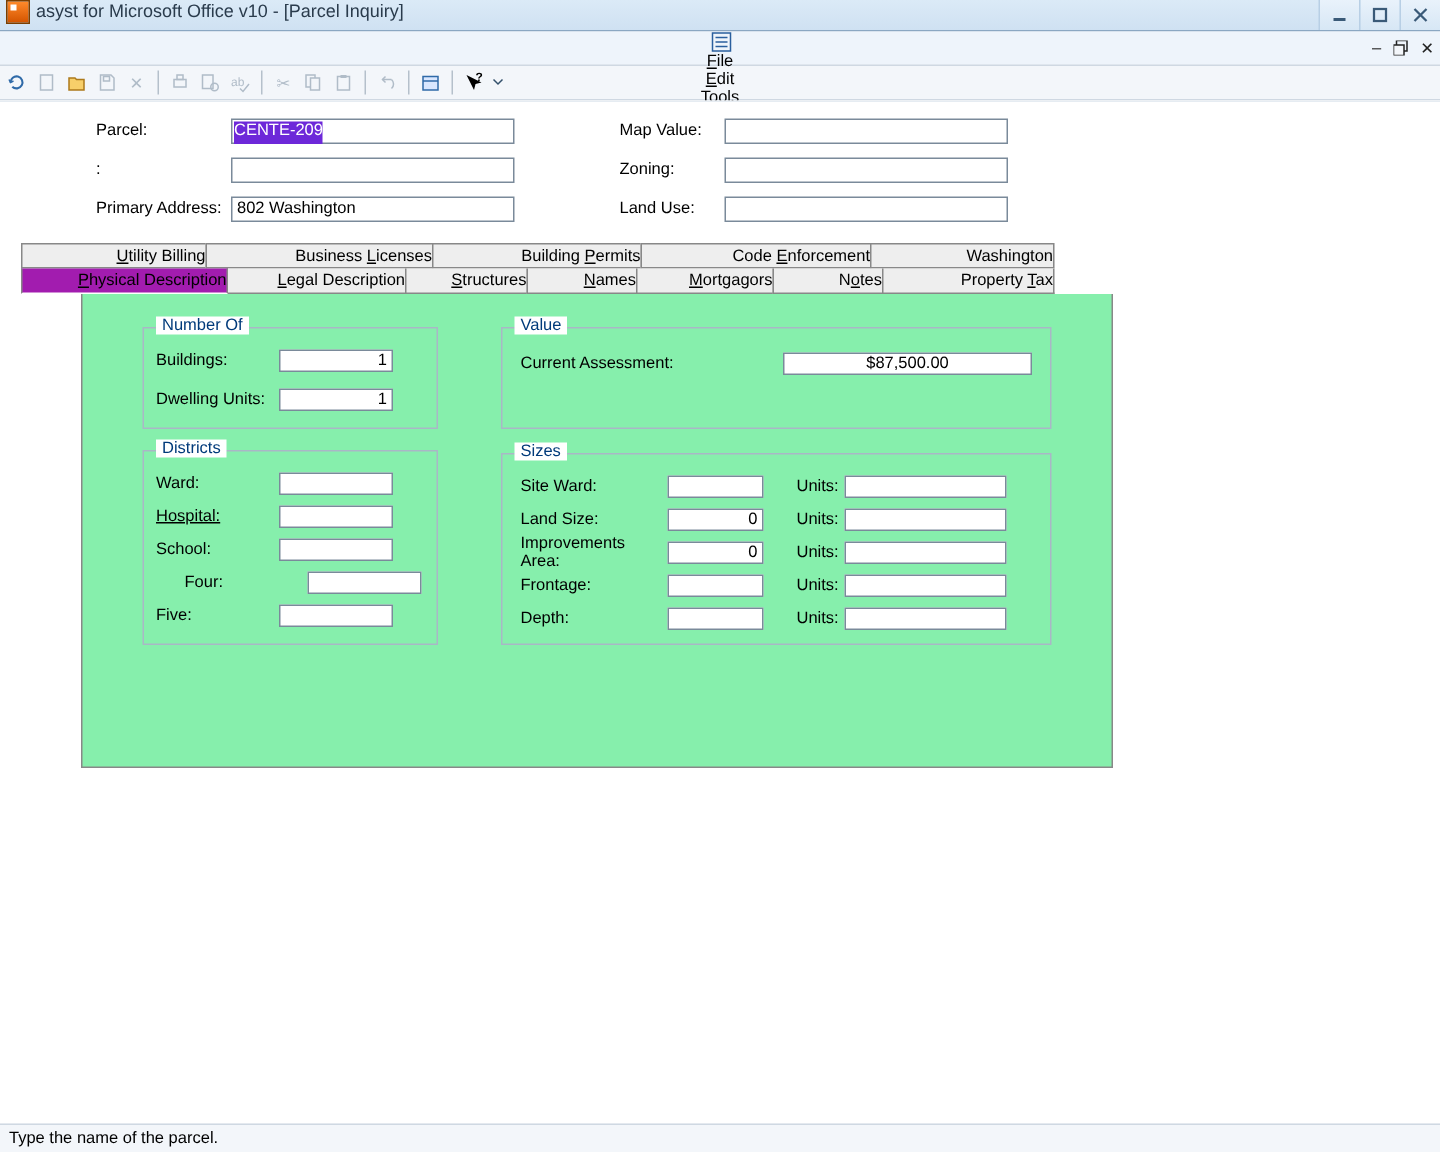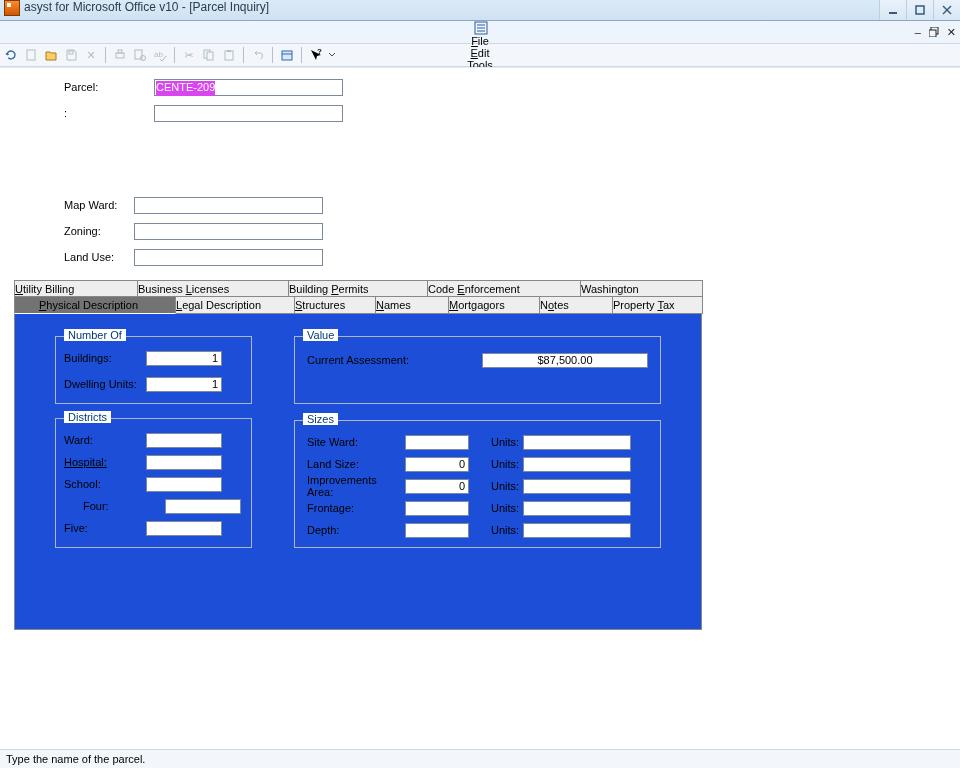--- a/index.html
+++ b/index.html
@@ -131,21 +131,20 @@
     position: relative;
     border-top: 1px solid #e6ecf2;
     overflow: hidden;
   }
 
   
   .form-header {
     padding: 8px 0 0 64px;
     display:flex;
     gap: 70px;
-    flex-direction: column;
   }
   .form-col {
     display:flex;
     flex-direction: column;
     gap: 4px;
   }
   .form-row {
     display:flex;
     align-items:center;
     height:22px;
@@ -165,21 +164,21 @@
   .col1 .fld { width: 189px; }
   .col2 label { width: 70px; }
   .col2 .fld { width: 189px; }
 
   .parcel-selected {
     position: relative;
   }
   .parcel-selected .sel {
     position:absolute;
     left:1px; top:1px;
-    background:#d946ef;
+    background:#6d28d9;
     color:#fff;
     padding: 0 0px 0 0;
     line-height:15px;
     height:15px;
     font: inherit;
   }
 
   
   .tabstrip {
     margin: 12px 0 0 14px;
@@ -187,48 +186,48 @@
   }
   .tabrow {
     display:flex;
     height:17px;
   }
   .tab {
     border: 1px solid #888;
     background:#eee;
     display:flex;
     align-items:center;
-    justify-content:flex-start;
+    justify-content:flex-end;
     font-size:11px;
     flex: 1 1 0;
     border-bottom:none;
     position:relative;
     cursor:pointer;
     margin-right:-1px;
   }
   .tab.top { border-bottom:1px solid #888; }
   .tab.active {
-    background:#737373;
+    background:#a21caf;
     border-bottom:1px solid #fff;
-    padding-left:24px;
   }
   .tabrow.bottom .tab { border-top:none; border-bottom:1px solid #888; }
   .tabrow.bottom .tab.active {
     border-bottom:1px solid #fff;
     z-index:2;
   }
   .tab .lbl { pointer-events:none; }
 
   .tabcontent {
     border: 1px solid #888;
     border-top:none;
-    background:#1d4ed8;
+    background:#86efac;
     height: 315px;
     position:relative;
     width: 686px;
+    margin-left: 40px;
   }
 
   
   .groupbox {
     position:absolute;
     border:1px solid #a9b7c6;
   }
   .groupbox > .legend {
     position:absolute;
     top:-8px;
@@ -450,24 +449,28 @@
       <div class="form-row">
         <label>Parcel:</label>
         <div class="fld parcel-selected">
           <span class="sel">CENTE-209</span>
         </div>
       </div>
       <div class="form-row">
         <label>:</label>
         <input class="fld" value="" style="">
       </div>
+      <div class="form-row">
+        <label>Primary Address:</label>
+        <input class="fld" value="802 Washington" style="">
+      </div>
     </div>
     <div class="form-col col2">
       <div class="form-row">
-        <label>Map Ward:</label>
+        <label>Map Value:</label>
         <input class="fld" value="" style="">
       </div>
       <div class="form-row">
         <label>Zoning:</label>
         <input class="fld" value="" style="">
       </div>
       <div class="form-row">
         <label>Land Use:</label>
         <input class="fld" value="" style="">
       </div>

